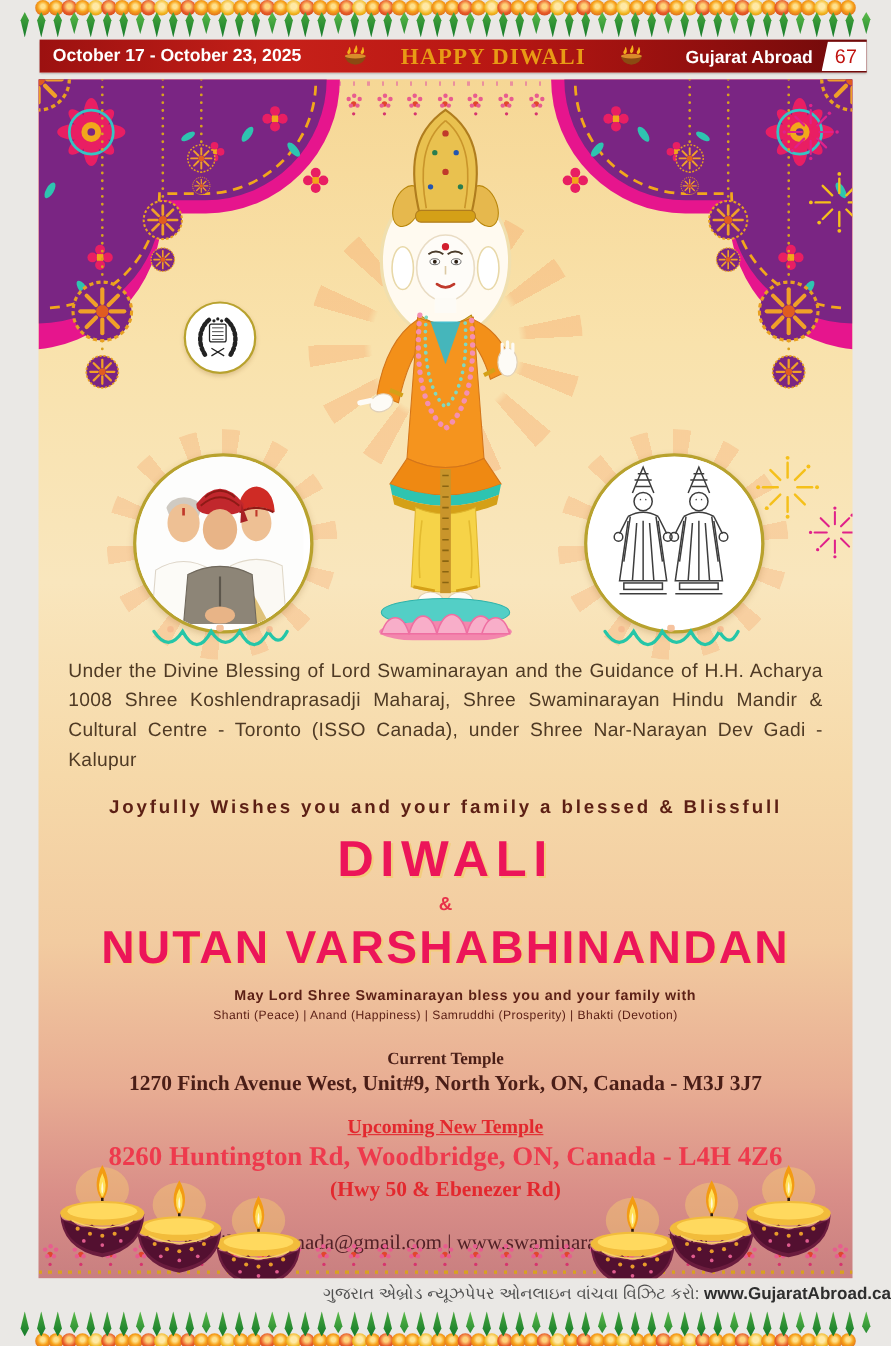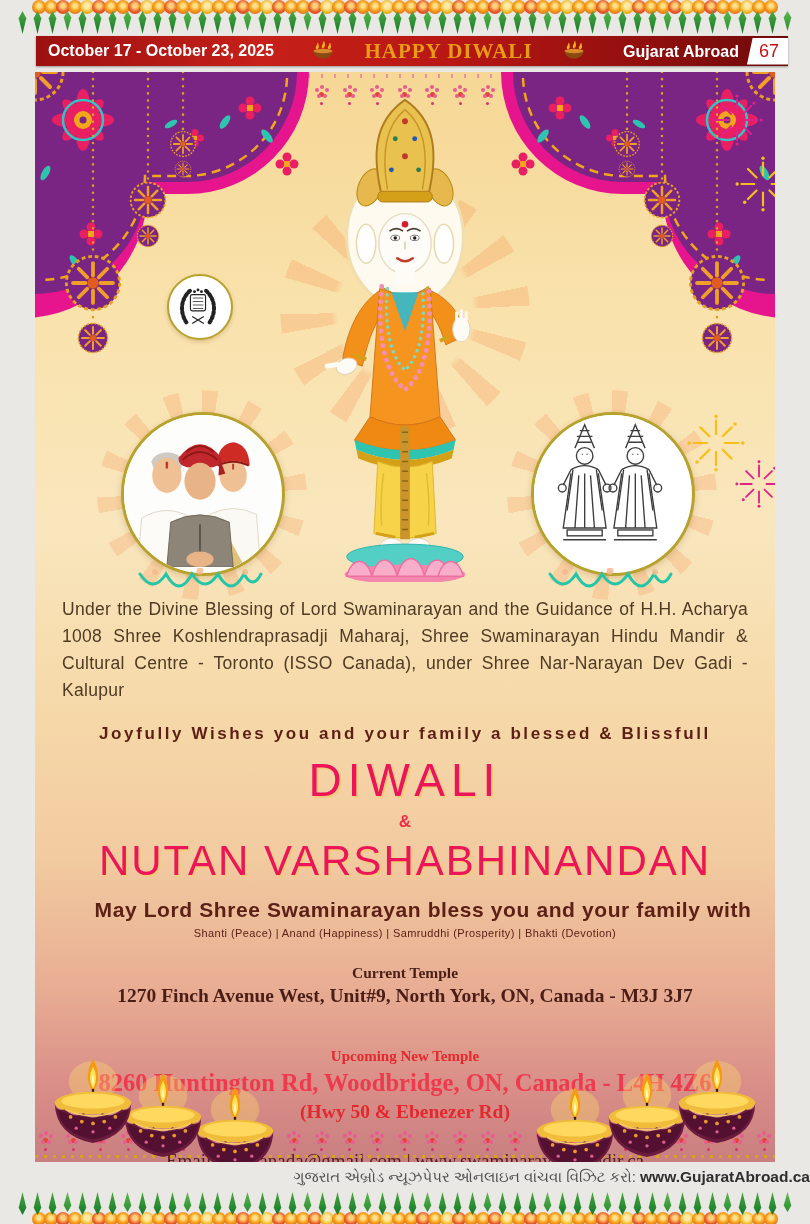--- a/index.html
+++ b/index.html
@@ -61,29 +61,29 @@
     border:2px solid #b8a22e;box-shadow:0 2px 4px rgba(140,90,30,.25);overflow:hidden;}
   .photo-circle{position:absolute;width:158px;height:158px;border-radius:50%;background:#fff;
     border:3px solid #b8a22e;overflow:hidden;box-shadow:0 2px 6px rgba(140,90,30,.25);}
   .flourish{position:absolute;width:130px;height:32px;}
   .fw{position:absolute;}
   
   .text-stack{position:absolute;top:524px;left:0;right:0;text-align:center;line-height:1.25;}
   .blessing-par{width:686px;margin:0 auto 18px auto;text-align:justify;font-size:17.5px;line-height:1.55;
     color:#4f3a24;letter-spacing:.3px;}
   .wishes{font-size:17px;font-weight:bold;letter-spacing:2.6px;color:#5c1f14;margin-bottom:8px;}
-  .big-title{font-size:46px;font-weight:normal;letter-spacing:6px;color:#ec1559;text-shadow:2px 2px 0 #f3cd7c;margin:2px 0;}
+  .big-title{font-size:46px;font-weight:bold;letter-spacing:6px;color:#ec1559;text-shadow:2px 2px 0 #f3cd7c;margin:2px 0;}
   .amp{font-size:17px;font-weight:bold;color:#e8304a;margin:0 0 2px 0;}
   .big-title.t2{font-size:42px;letter-spacing:2px;}
-  .bless1{margin-top:10px;font-size:21px;font-weight:bold;color:#5c2016;letter-spacing:.6px;padding-left:36px;}
+  .bless1{margin-top:10px;font-size:13px;font-weight:bold;color:#5c2016;letter-spacing:.6px;padding-left:36px;}
   .bless2{font-size:11px;font-weight:normal;color:#5c2016;letter-spacing:.4px;margin-top:4px;}
   .serif{font-family:"Liberation Serif",serif;}
   .cur-label{margin-top:22px;font-size:15.5px;font-weight:bold;color:#4a1e17;}
   .cur-addr{font-size:19.5px;font-weight:bold;color:#4a1e17;margin-top:2px;}
-  .new-label{margin-top:38px;font-size:15px;font-weight:bold;color:#e3282e;}
+  .new-label{margin-top:14px;font-size:18px;font-weight:bold;color:#e3282e;text-decoration:underline;}
   .new-addr{font-size:24.5px;font-weight:bold;color:#ee3a4d;margin-top:2px;}
   .new-note{font-size:19.5px;font-weight:bold;color:#e3282e;margin-top:2px;}
   .contact1{margin-top:24px;font-size:19px;color:#522026;}
   
   .diya-group{position:absolute;bottom:0;width:256px;height:112px;}
   .diya-group.gleft{left:2px;}
   .diya-group.gright{right:2px;transform:scaleX(-1);}
   .diya{position:absolute;width:112px;height:104px;}
   .diya:nth-child(1){left:0;top:0;z-index:3;}
   .diya:nth-child(2){left:70px;top:14px;z-index:2;}

